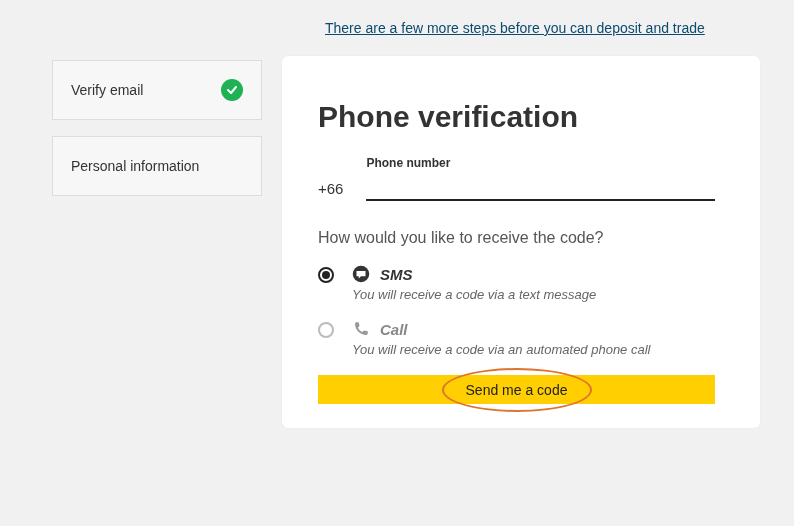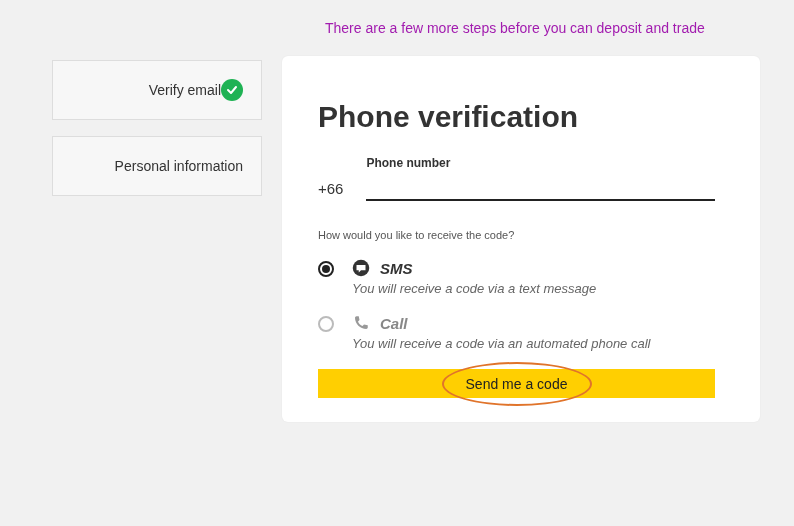--- a/index.html
+++ b/index.html
@@ -10,36 +10,37 @@
     width: 794px;
     height: 526px;
     overflow: hidden;
     position: relative;
   }
   .intro {
     position: absolute;
     left: 325px;
     top: 20px;
     font-size: 14px;
-    color: #a21caf;
+    color: #0c4a6e;
+    text-decoration: underline;
   }
   .sidebar {
     position: absolute;
     left: 52px;
     top: 60px;
     width: 210px;
   }
   .step {
     background: #fff;
     border: 1px solid #ddd;
     height: 60px;
     margin-bottom: 16px;
     display: flex;
     align-items: center;
-    justify-content: flex-end;
+    justify-content: space-between;
     padding: 12px 18px;
     font-size: 14px;
     color: #333;
   }
   .step.inactive { background: #f7f7f7; }
   .check {
     width: 22px; height: 22px; border-radius: 50%;
     background: #1fb254;
     display: inline-flex; align-items: center; justify-content: center;
     color: #fff; font-size: 12px;
@@ -86,21 +87,21 @@
   .phone-input {
     width: 100%;
     border: none;
     border-bottom: 2px solid #222;
     font-size: 15px;
     padding: 4px 2px;
     outline: none;
     background: transparent;
   }
   .howq {
-    font-size: 11px;
+    font-size: 16px;
     color: #555;
     margin-bottom: 18px;
   }
   .option {
     display: flex;
     align-items: flex-start;
     margin-bottom: 18px;
   }
   .radio {
     width: 16px; height: 16px; border-radius: 50%;

